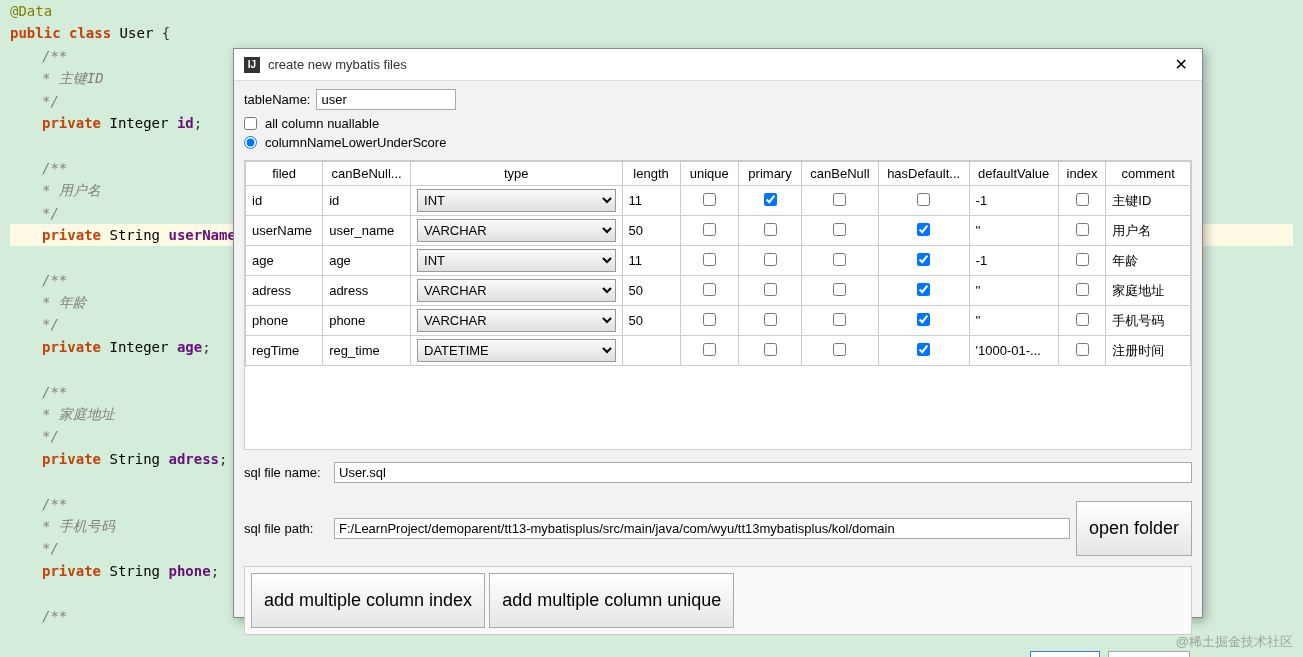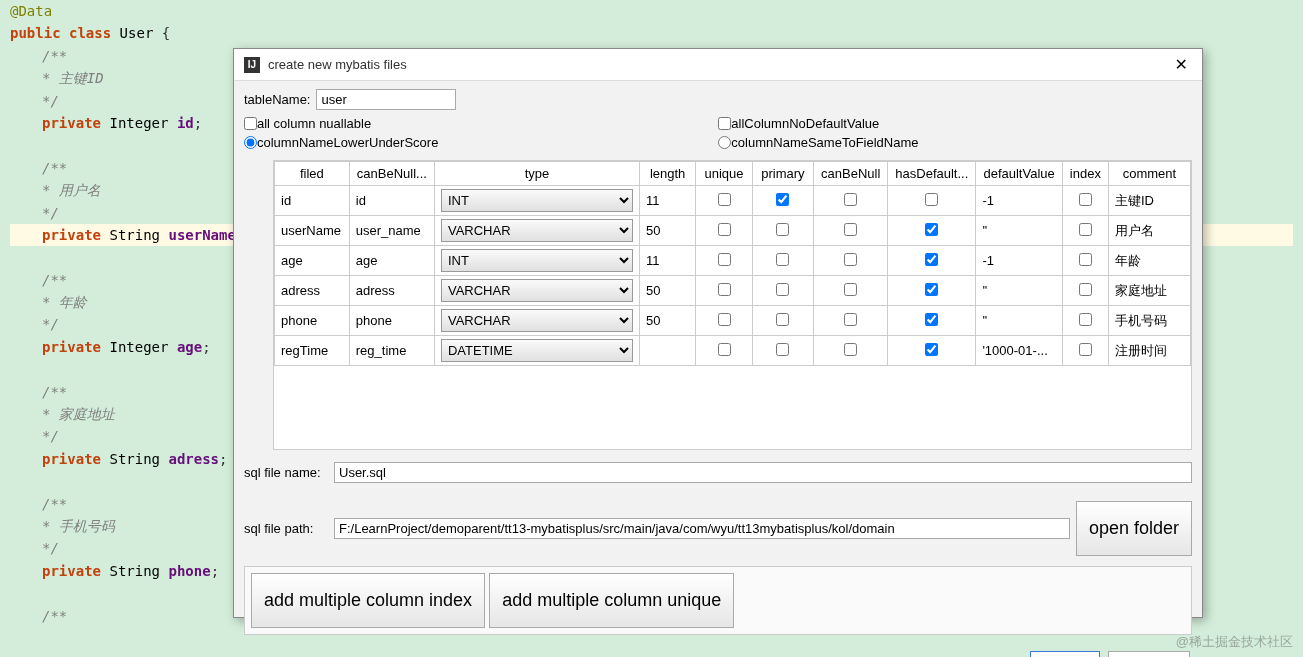--- a/index.html
+++ b/index.html
@@ -15,22 +15,22 @@
 .titlebar { display: flex; align-items: center; padding: 6px 10px; border-bottom: 1px solid #ddd; background: #fff; }
 .titlebar .icon { width: 16px; height: 16px; background: #333; display: flex; align-items: center; justify-content: center; color: #fff; font-size: 10px; font-weight: bold; margin-right: 8px; }
 .titlebar .title { flex: 1; font-size: 13px; color: #333; }
 .titlebar .close { font-size: 16px; cursor: pointer; padding: 0 4px; }
 .dialog-body { flex: 1; padding: 8px 10px; display: flex; flex-direction: column; gap: 4px; }
 .row { display: flex; align-items: center; gap: 6px; }
 .row label { font-size: 13px; }
 .row input[type=text] { border: 1px solid #aaa; padding: 2px 4px; font-size: 13px; background: #fff; }
 .opts { display: flex; gap: 60px; margin-top: 2px; }
 .opts .col { display: flex; flex-direction: column; gap: 4px; }
-.opts .col > div { display: flex; align-items: center; gap: 0; }
-.table-wrap { border: 1px solid #ccc; background: #fff; margin-top: 6px; height: 290px; overflow: hidden; margin-left: 29px; }
+.opts .col > div { display: flex; align-items: center; gap: 8px; }
+.table-wrap { border: 1px solid #ccc; background: #fff; margin-top: 6px; height: 290px; overflow: hidden; }
 table { border-collapse: collapse; width: 100%; font-size: 13px; }
 th, td { border: 1px solid #ccc; padding: 3px 6px; text-align: left; height: 24px; }
 th { background: #fff; font-weight: normal; text-align: center; }
 td.center { text-align: center; }
 select.type-sel { width: 100%; border: 1px solid #999; background: linear-gradient(#fafafa,#e0e0e0); padding: 2px; font-size: 13px; }
 input[type=checkbox], input[type=radio] { cursor: pointer; }
 .bottom-fields { margin-top: 8px; display: flex; flex-direction: column; gap: 18px; }
 .bottom-fields .row input[type=text] { flex: 1; }
 .btn { background: linear-gradient(#fff,#e6e6e6); border: 1px solid #aaa; padding: 16px 12px; font-size: 18px; cursor: pointer; }
 .index-box { border: 1px solid #ccc; background: #fafafa; padding: 6px; margin-top: 6px; display: flex; flex-direction: row; gap: 4px; align-items: flex-start; }
@@ -87,30 +87,20 @@
     </div>
     <div class="opts">
       <div class="col">
         <div>
             <input type="checkbox" style="">
             <label>all column nuallable</label>
           </div>
         <div>
             <input type="radio" name="colname" checked="" style="">
             <label>columnNameLowerUnderScore</label>
-          </div>
-      </div>
-      <div class="col" style="margin-left:220px">
-        <div>
-            <input type="checkbox" style="">
-            <label>allColumnNoDefaultValue</label>
-          </div>
-        <div>
-            <input type="radio" name="colname" style="">
-            <label>columnNameSameToFieldName</label>
           </div>
       </div>
     </div>
     <div class="table-wrap">
       <table>
         <thead>
             <tr id="thead-row">
               <th style="width:70px">filed</th>
               <th style="width:80px">canBeNull...</th>
               <th style="width:200px">type</th>

